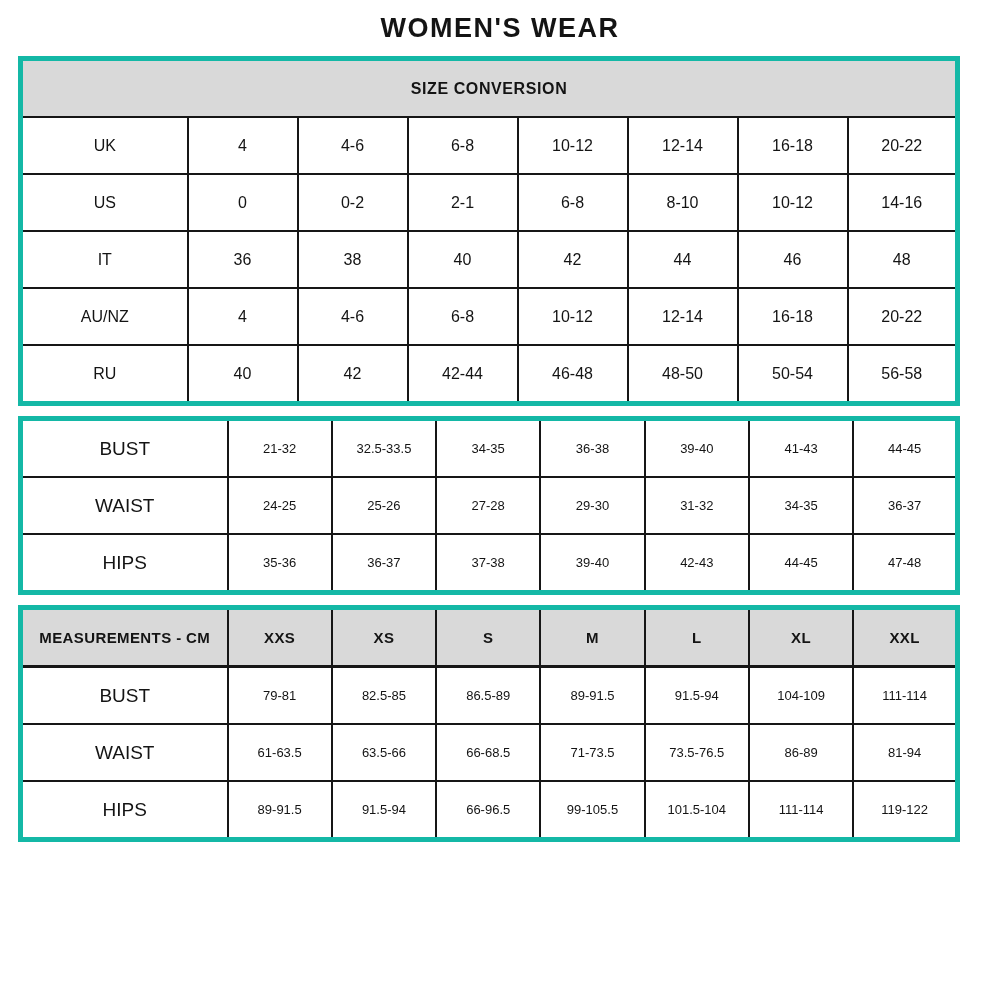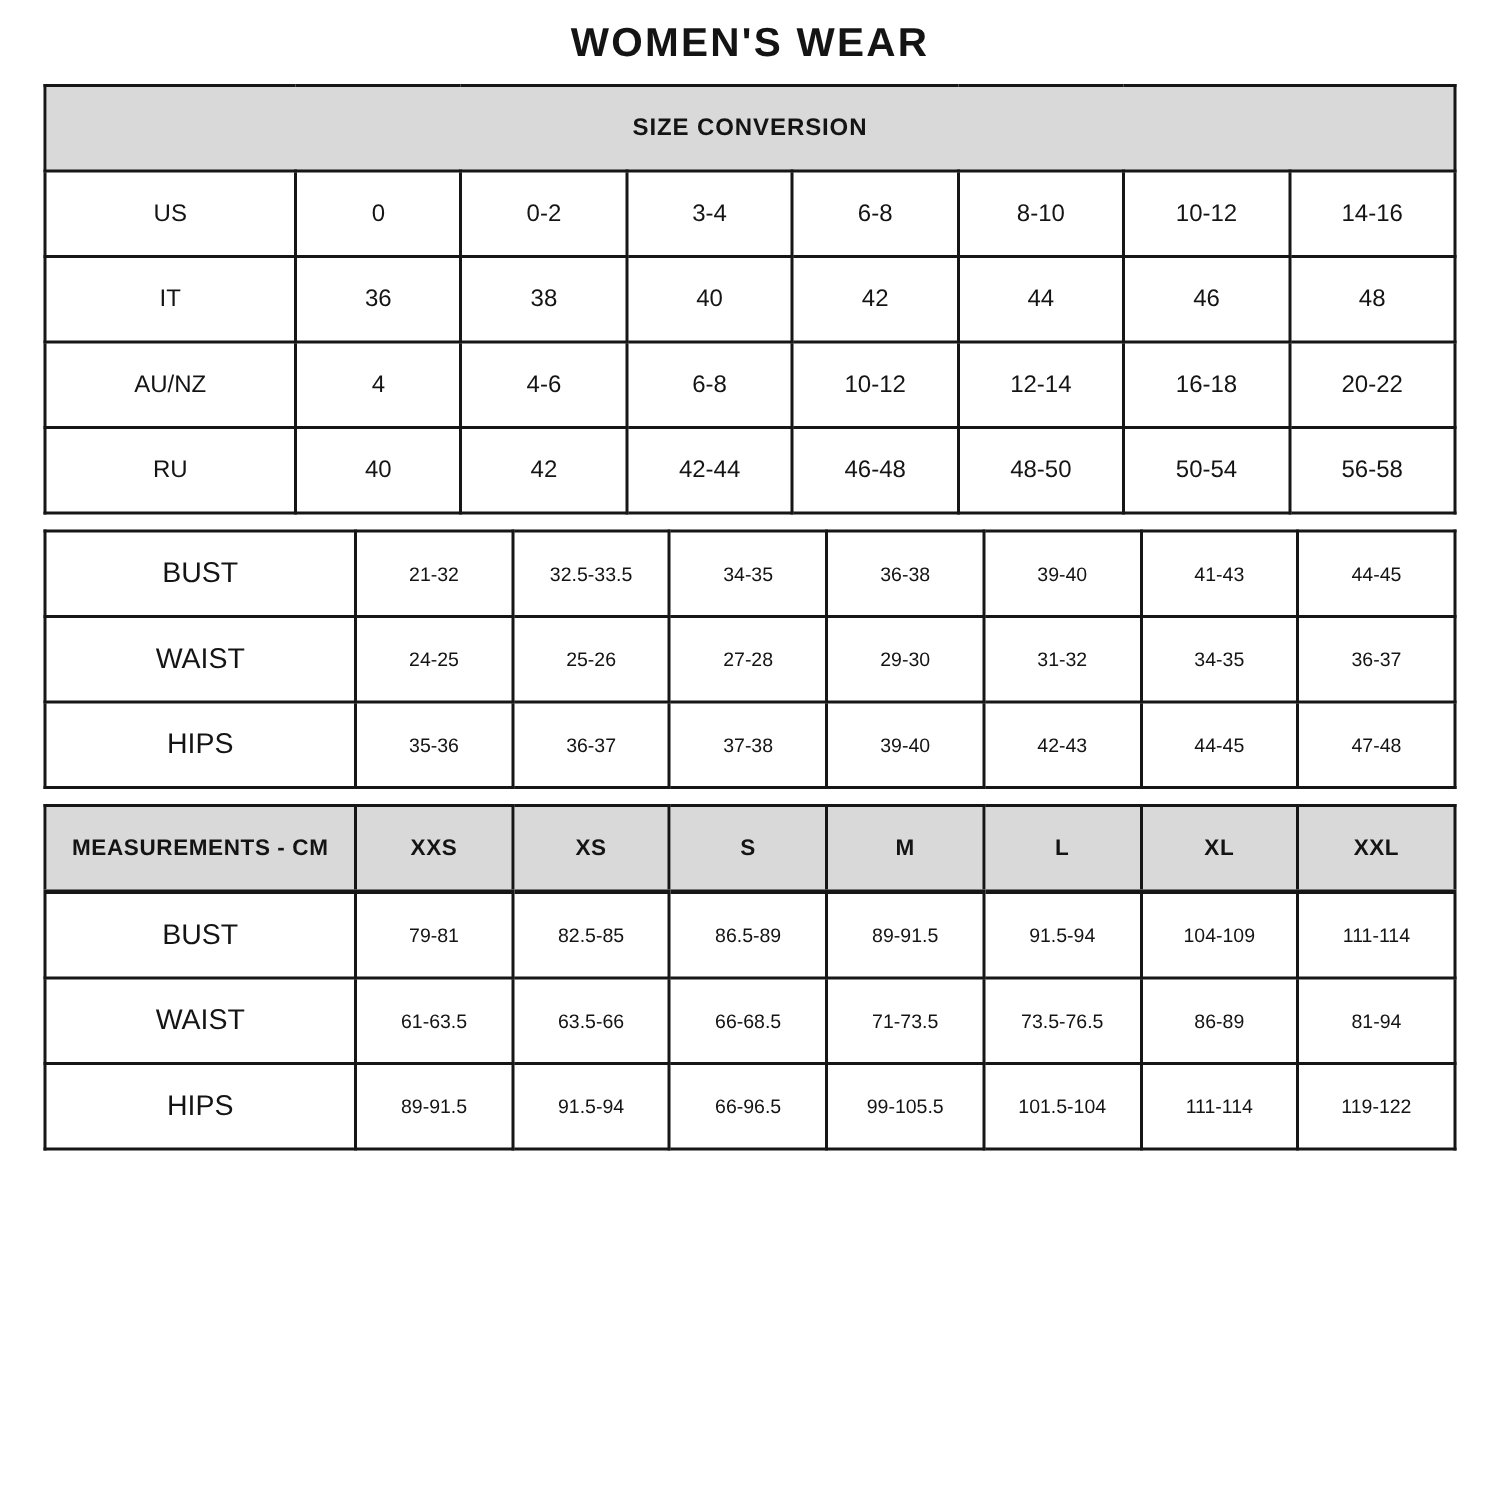--- a/index.html
+++ b/index.html
@@ -18,22 +18,22 @@
     align-items: center;
     justify-content: center;
     font-size: 27px;
     font-weight: 700;
     letter-spacing: 1.5px;
   }
   table.tbl {
     border-collapse: collapse;
     table-layout: fixed;
     width: 942px;
-    margin-left: 29px;
-    border: 1px solid #14b8a6;
+    margin-left: 18px;
+    border: 5px solid #14b8a6;
   }
   table.tbl td {
     border: 2px solid #161616;
     text-align: center;
     vertical-align: middle;
     padding: 0;
     overflow: hidden;
     white-space: nowrap;
   }
   
@@ -77,24 +77,34 @@
         <col>
         <col>
         <col>
         <col>
       </colgroup>
     <tbody>
         <tr>
       <td colspan="8" class="band">SIZE CONVERSION</td>
     </tr>
     <tr>
+      <td class="lbl">UK</td>
+      <td>4</td>
+      <td>4-6</td>
+      <td>6-8</td>
+      <td>10-12</td>
+      <td>12-14</td>
+      <td>16-18</td>
+      <td>20-22</td>
+    </tr>
+    <tr>
       <td class="lbl">US</td>
       <td>0</td>
       <td>0-2</td>
-      <td>3-4</td>
+      <td>2-1</td>
       <td>6-8</td>
       <td>8-10</td>
       <td>10-12</td>
       <td>14-16</td>
     </tr>
     <tr>
       <td class="lbl">IT</td>
       <td>36</td>
       <td>38</td>
       <td>40</td>

